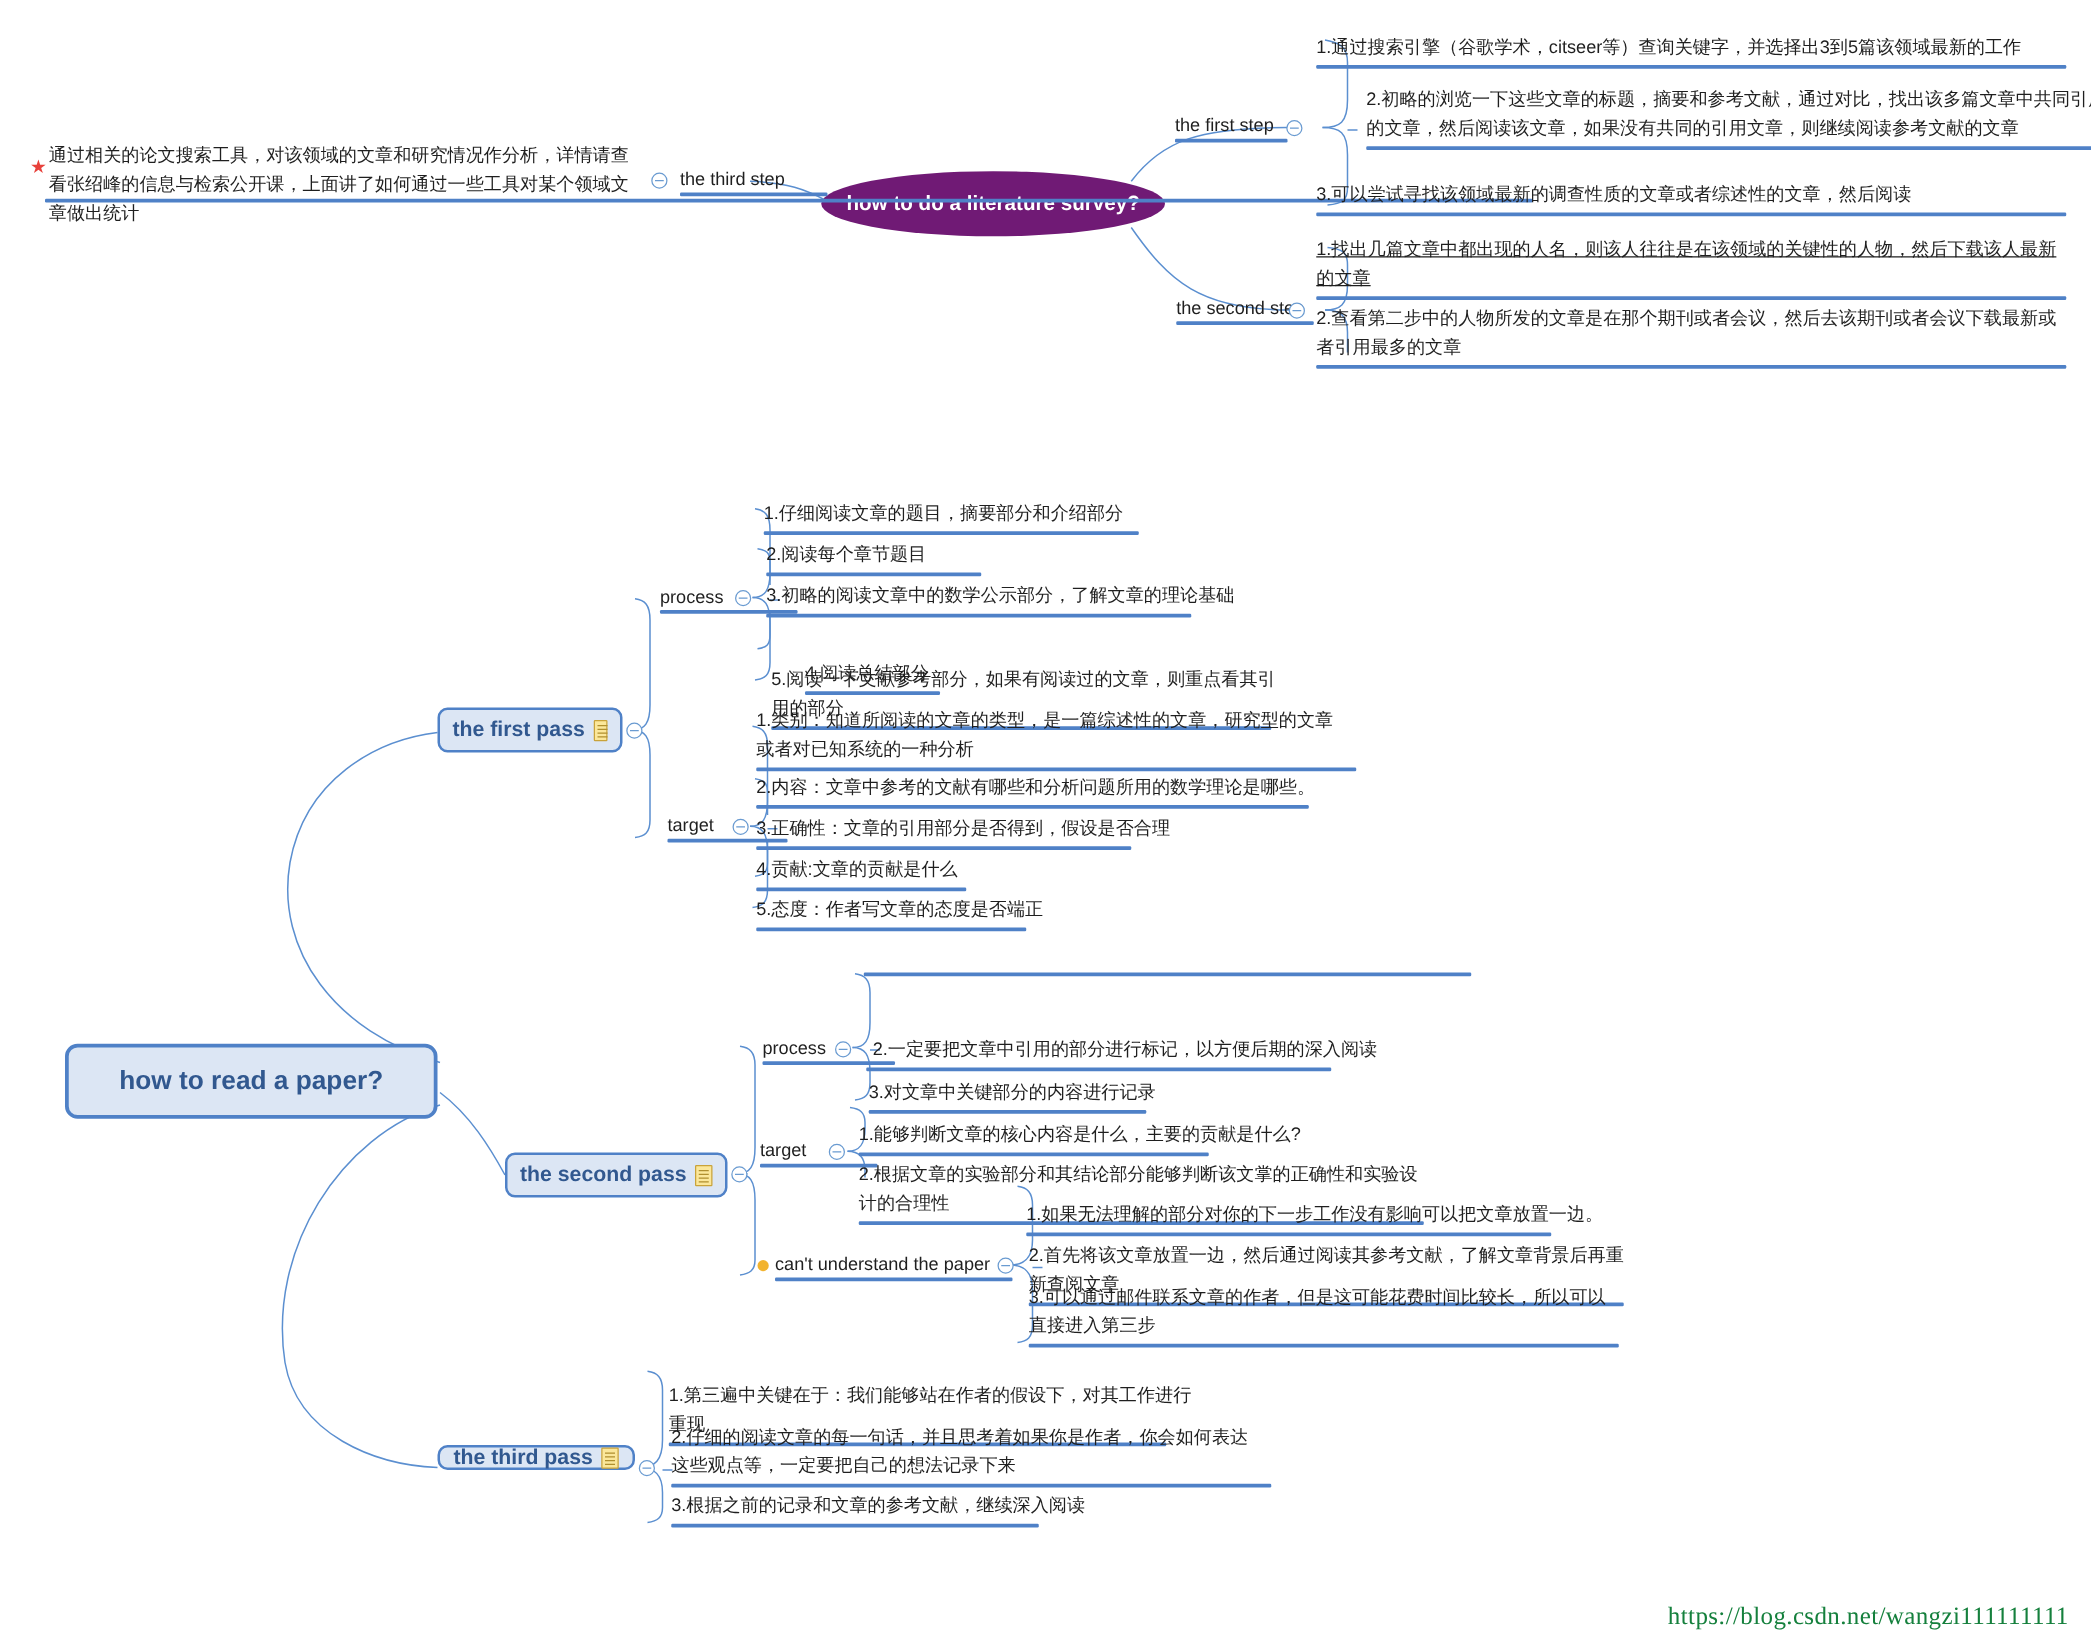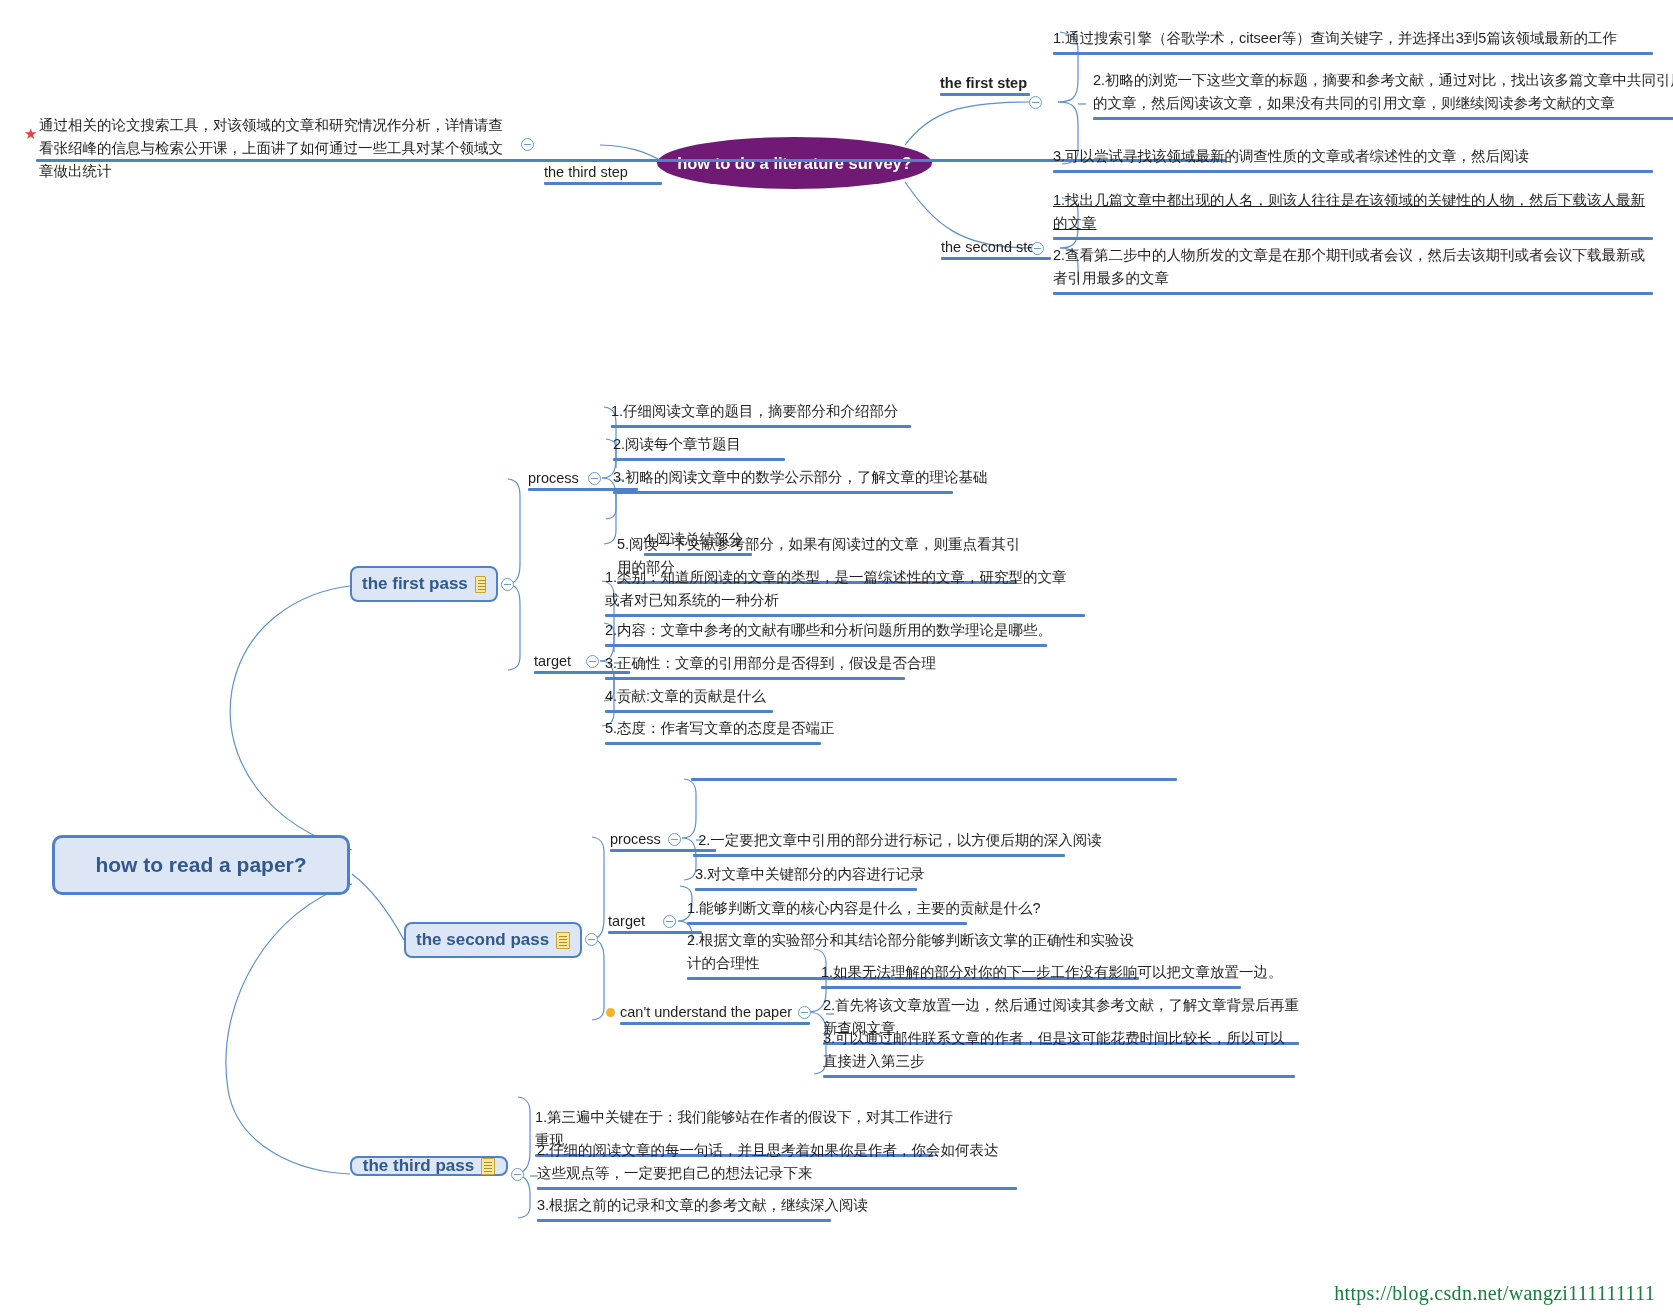--- a/index.html
+++ b/index.html
@@ -155,26 +155,26 @@
   <div id="root-survey">
     <span class="lbl">how to do a literature survey?</span>
   </div>
 
   <div class="star" style="left:24px;top:126px;">★</div>
   <div class="leaf" style="left:36px;top:113px;width:478px;">
     <span>通过相关的论文搜索工具，对该领域的文章和研究情况作分析，详情请查看张绍峰的信息与检索公开课，上面讲了如何通过一些工具对某个领域文章做出统计</span>
     <span class="ul" style="width:1190px;position:absolute;left:0;top:44px;"></span>
   </div>
   <div class="toggle" style="left:521px;top:138px;"></div>
-  <div class="mid" style="left:544px;top:136px;margin-top:28px;">
+  <div class="mid" style="left:544px;top:136px;">
     <span>the third step</span>
     <span class="ulm" style="width:118px;"></span>
   </div>
 
-  <div class="mid" style="left:940px;top:75px;font-weight:bold;">
+  <div class="mid" style="left:940px;top:93px;">
     <span>the first step</span>
     <span class="ulm" style="width:90px;"></span>
   </div>
   <div class="toggle" style="left:1029px;top:96px;"></div>
 
   <div class="leaf" style="left:1050px;top:14px;width:600px;margin-top:12px;">
     <span>1.通过搜索引擎（谷歌学术，citseer等）查询关键字，并选择出3到5篇该领域最新的工作</span>
     <span class="ul" style="width:600px;"></span>
   </div>
   <div class="leaf" style="left:1090px;top:68px;width:600px;">

